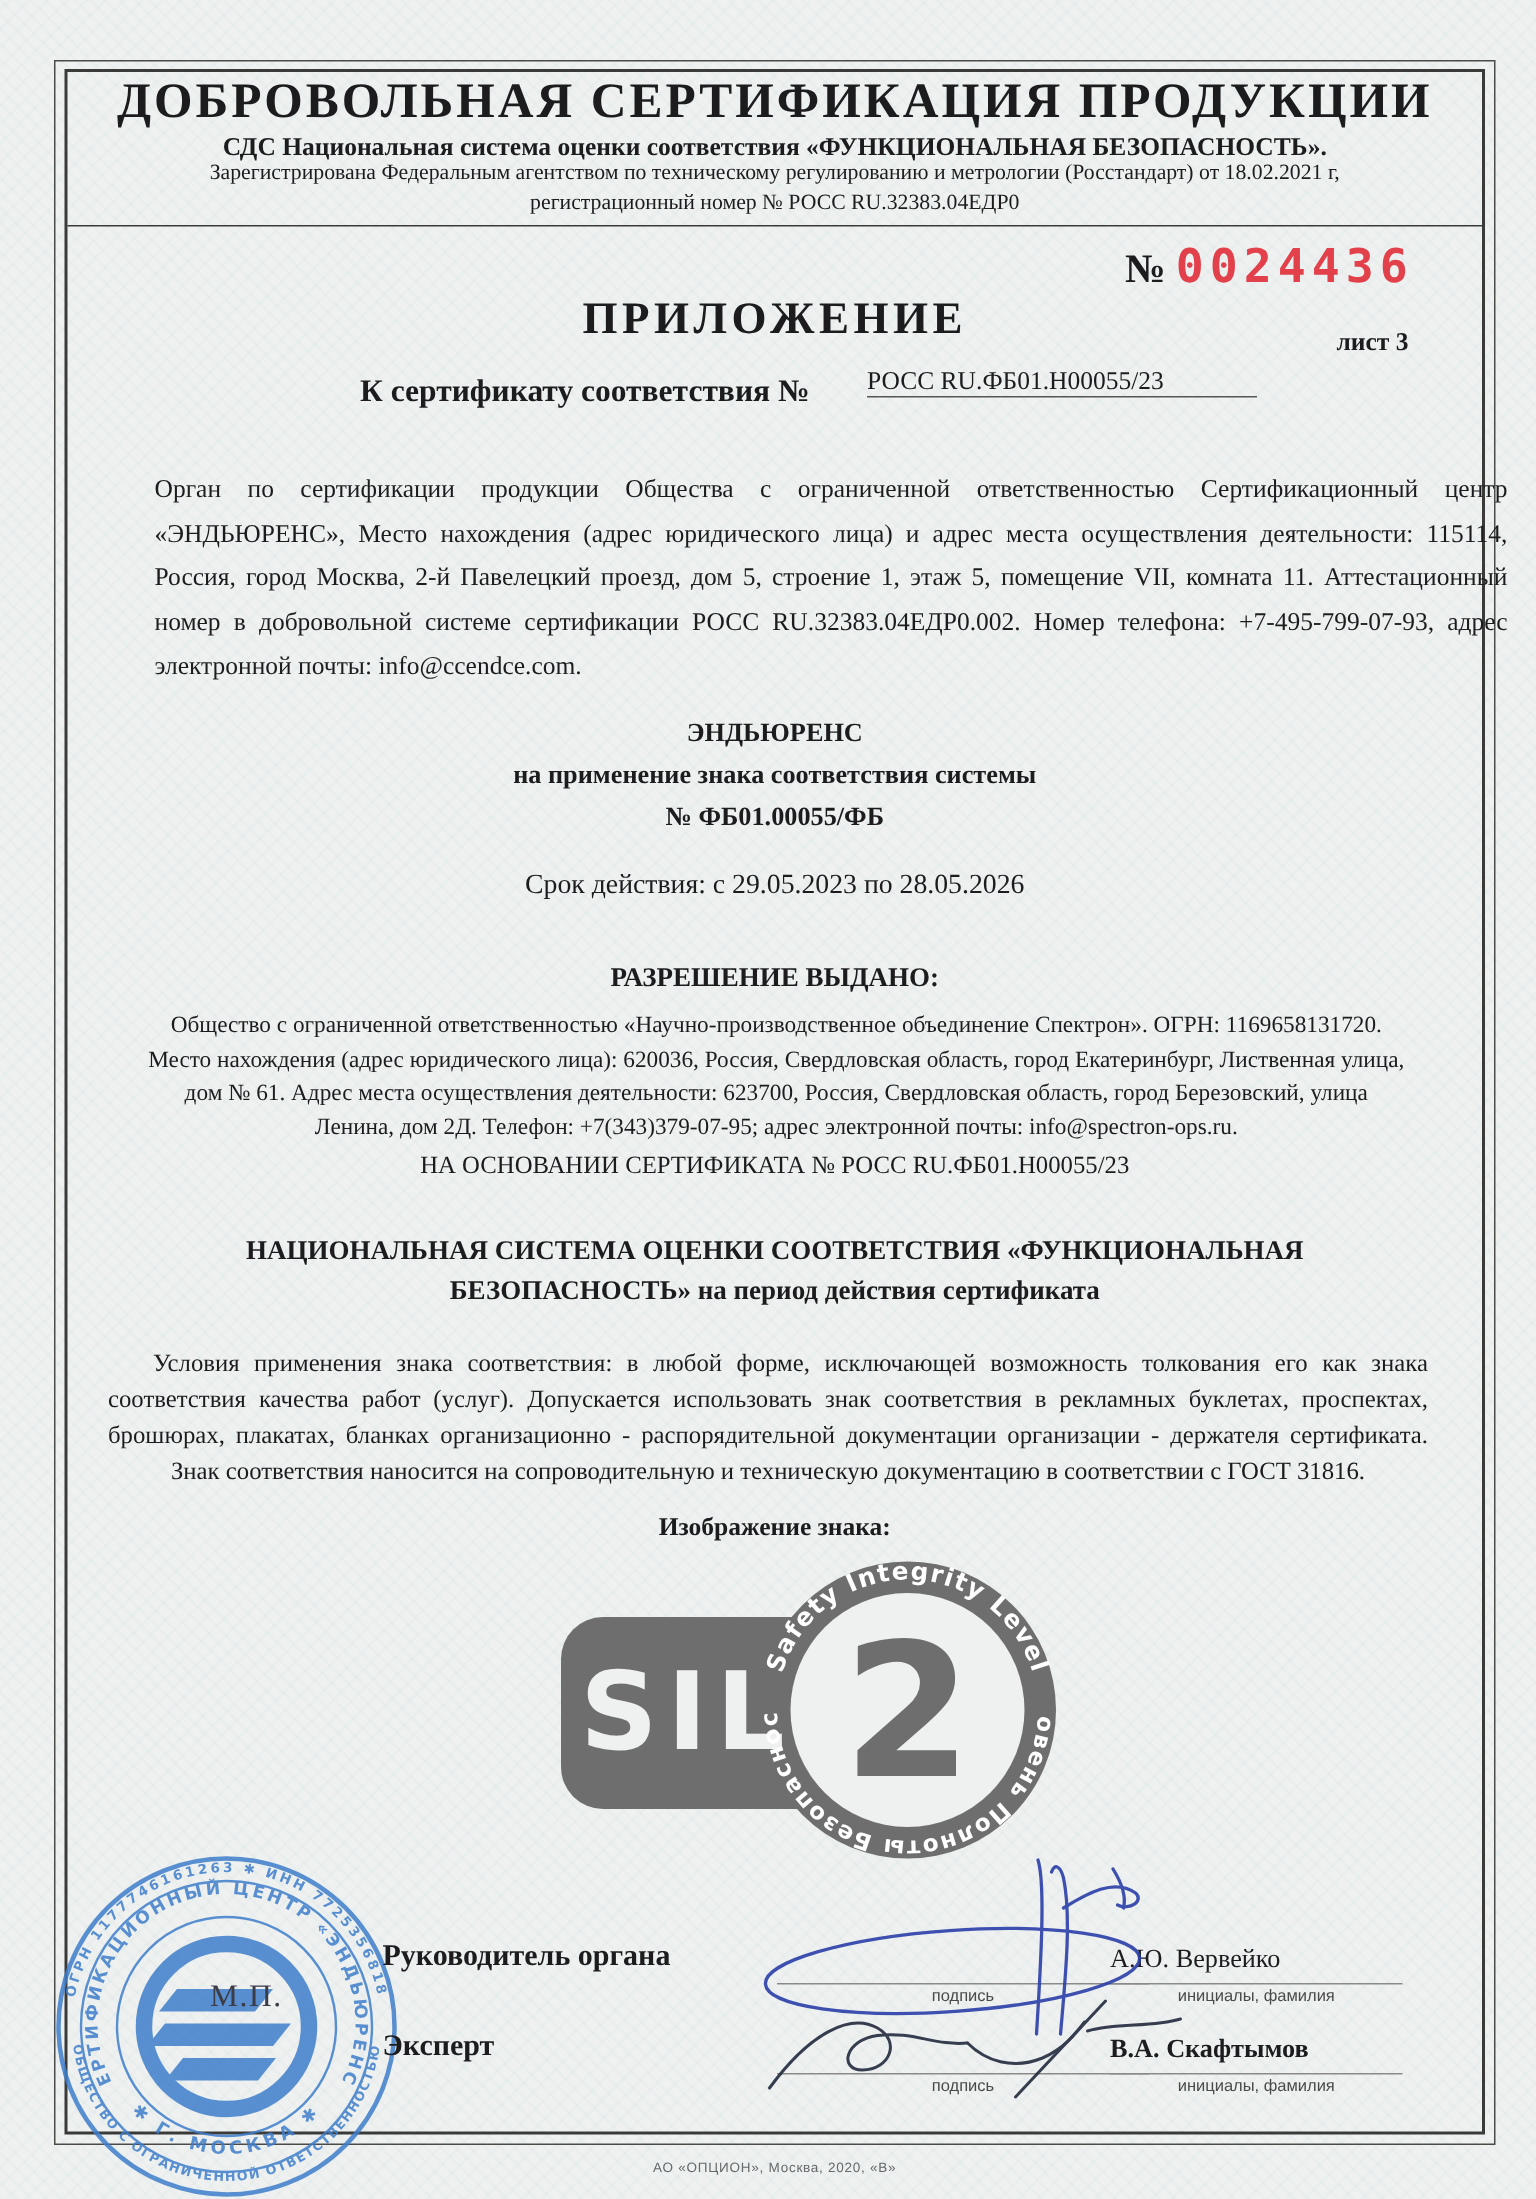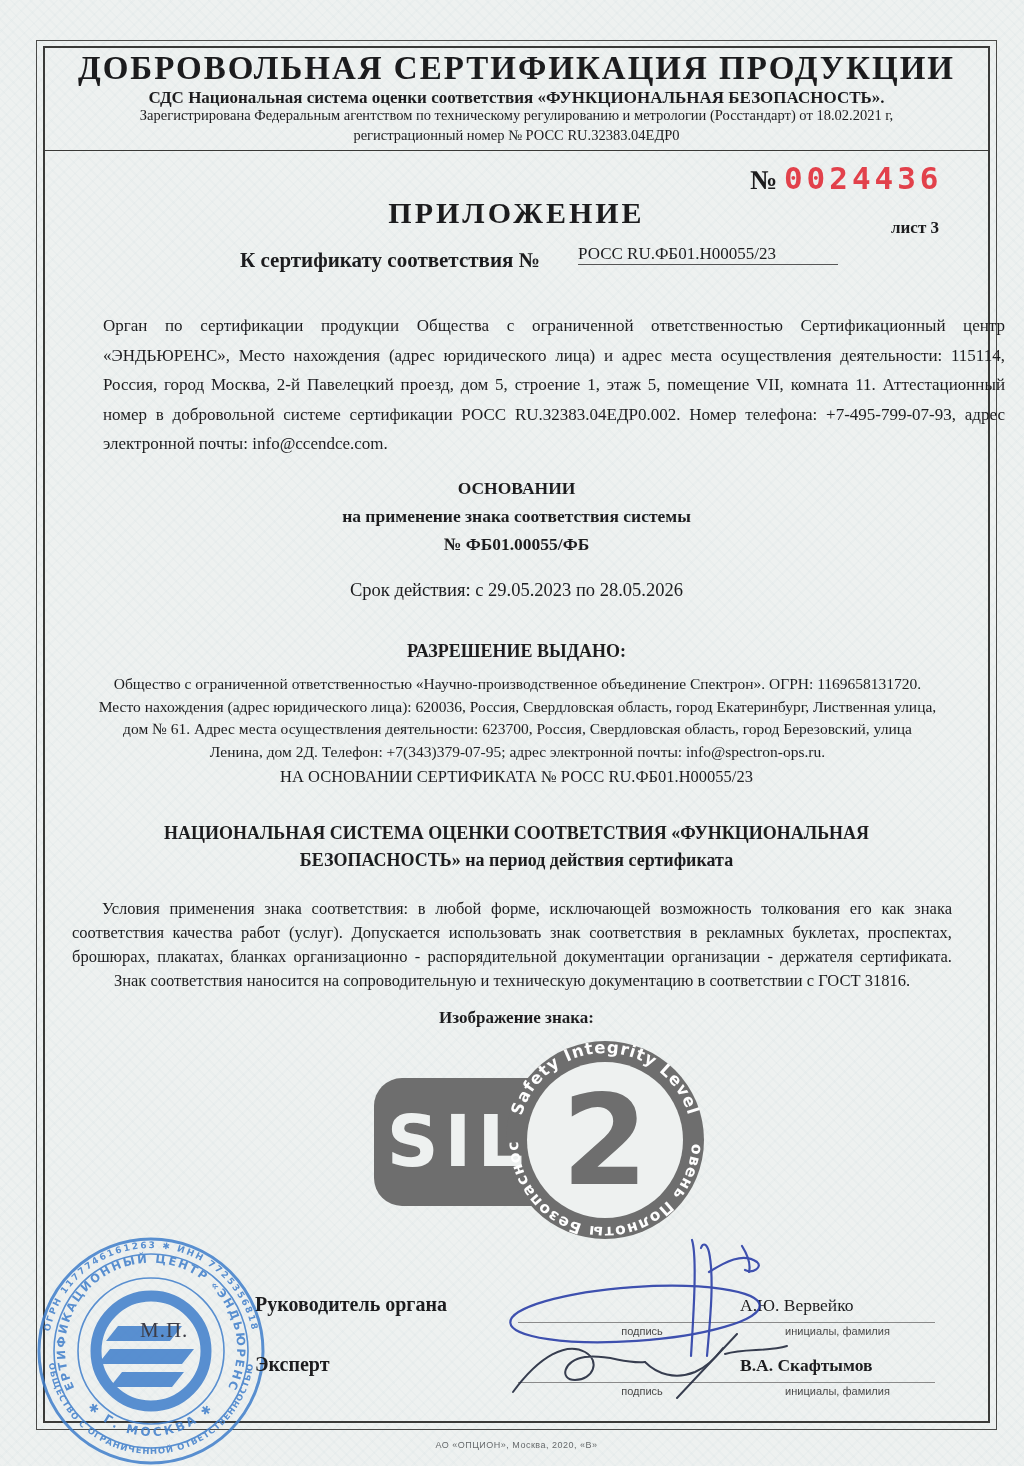--- a/index.html
+++ b/index.html
@@ -69,21 +69,21 @@
 <div class="abs center doc-title">ПРИЛОЖЕНИЕ</div>
 <div class="abs sheet">лист 3</div>
 <div class="abs tocert">
   <span>К сертификату соответствия №</span>
   <span class="tocert-val">РОСС RU.ФБ01.Н00055/23</span>
 </div>
 
 <div class="abs orgpara">Орган по сертификации продукции Общества с ограниченной ответственностью Сертификационный центр «ЭНДЬЮРЕНС», Место нахождения (адрес юридического лица) и адрес места осуществления деятельности: 115114, Россия, город Москва, 2-й Павелецкий проезд, дом 5, строение 1, этаж 5, помещение VII, комната 11. Аттестационный номер в добровольной системе сертификации РОСС RU.32383.04ЕДР0.002. Номер телефона: +7-495-799-07-93, адрес электронной почты: info@ccendce.com.</div>
 
 <div class="abs center permit">
-  <div>ОСНОВАНИИ</div>
+  <div>ЭНДЬЮРЕНС</div>
   <div>на применение знака соответствия системы</div>
   <div>№ ФБ01.00055/ФБ</div>
 </div>
 <div class="abs center validity">Срок действия: с 29.05.2023 по 28.05.2026</div>
 
 <div class="abs center vydano">РАЗРЕШЕНИЕ ВЫДАНО:</div>
 <div class="abs issuedpara">Общество с ограниченной ответственностью «Научно-производственное объединение Спектрон». ОГРН: 1169658131720. Место нахождения (адрес юридического лица): 620036, Россия, Свердловская область, город Екатеринбург, Лиственная улица, дом № 61. Адрес места осуществления деятельности: 623700, Россия, Свердловская область, город Березовский, улица Ленина, дом 2Д. Телефон: +7(343)379-07-95; адрес электронной почты: info@spectron-ops.ru.</div>
 
 <div class="abs center basis">НА ОСНОВАНИИ СЕРТИФИКАТА № РОСС RU.ФБ01.Н00055/23</div>
 

